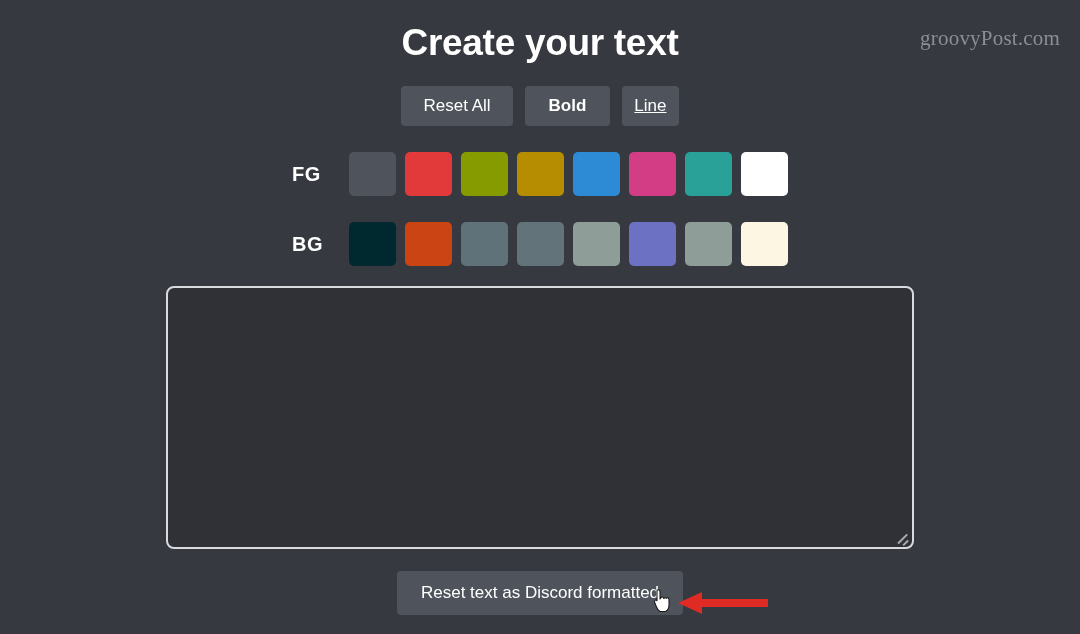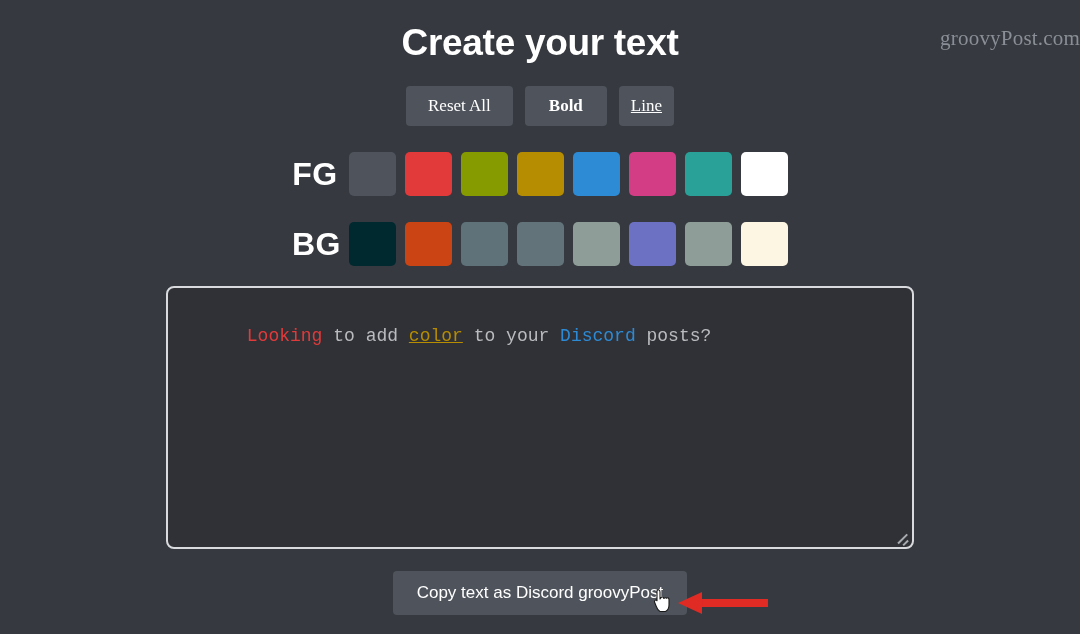--- a/index.html
+++ b/index.html
@@ -13,21 +13,21 @@
     overflow: hidden;
     position: relative;
     color: #ffffff;
   }
   .page {
     width: 1080px; height: 634px;
     position: relative;
   }
   .watermark {
     position: absolute;
-    top: 18px; right: 0;
+    top: 18px; right: 20px;
     font-family: "Liberation Serif", serif;
     font-size: 21px;
     color: #8a8e96;
     letter-spacing: 0.2px;
     user-select: none;
   }
   .title {
     text-align: center;
     font-size: 37px;
     font-weight: bold;
@@ -40,43 +40,43 @@
     display: flex;
     justify-content: center;
     gap: 12px;
     margin-top: 22px;
   }
   .tool-btn {
     background: #4f545c;
     border: none;
     border-radius: 4px;
     color: #ffffff;
-    font-family: Liberation Serif, serif;
+    font-family: Liberation Sans, sans-serif;
     font-size: 17px;
     padding: 10px 22px;
     cursor: pointer;
     line-height: 20px;
     min-height: 40px;
   }
   .tool-btn.bold { font-weight: bold; padding: 0 24px; }
   .tool-btn.line { text-decoration: underline; padding: 10px 12px; }
 
   .swatch-row {
     display: flex;
     justify-content: center;
     align-items: center;
     gap: 9px;
     margin-top: 26px;
   }
   .swatch-label {
-    font-size: 32px;
+    font-size: 20px;
     font-weight: bold;
     color: #ffffff;
     width: 46px;
-    text-align: center;
+    text-align: left;
     margin-right: 2px;
     letter-spacing: 0.5px;
   }
   .swatch {
     width: 47px;
     height: 44px;
     border-radius: 5px;
     border: none;
     cursor: pointer;
     padding: 0;
@@ -195,27 +195,26 @@
         <button class="swatch" style="background: rgb(98, 115, 122);"></button>
         <button class="swatch" style="background: rgb(142, 157, 152);"></button>
         <button class="swatch" style="background: rgb(108, 113, 196);"></button>
         <button class="swatch" style="background: rgb(142, 157, 152);"></button>
         <button class="swatch" style="background: rgb(253, 246, 227);"></button>
       </span>
   </div>
 
   <div class="editor-wrap">
     <div class="editor" id="editor-body" style="background: rgb(47, 49, 54); border-color: rgb(216, 218, 222);">
-      <span id="editor-text"><span style="color: rgb(226, 58, 58);">Looking</span><span style="color: rgb(185, 187, 190);"> to add </span><span class="seg-underline" style="color: rgb(182, 140, 0);">color</span><span style="color: rgb(185, 187, 190);"> to your </span><span style="color: rgb(45, 138, 212);">Discord</span><span style="color: rgb(185, 187, 190);"> posts?</span></span>
       <span class="resize-handle"></span>
     </div>
   </div>
 
   <div class="copy-row">
-    <button class="copy-btn">Copy text as Discord groovyPost</button>
+    <button class="copy-btn">Reset text as Discord formatted</button>
   </div>
 
   <span class="cursor-hand">
     <svg width="20" height="24" viewBox="0 0 20 24">
       <path d="M5 2 C5 1 6 0.5 7 1 C7.8 1.4 8 2.2 8 3 L8 10 L9 8.6 C9.5 7.9 10.6 7.8 11.2 8.3 C11.6 8.6 11.8 9 11.8 9.5 L12.4 9 C13 8.5 14 8.7 14.4 9.3 L14.9 9 C15.6 8.6 16.5 8.9 16.8 9.6 C17 10.1 17 10.6 17 11.2 L17 16 C17 19 15.5 21.5 13.5 22.5 L8 22.5 C6 21.5 5 19.5 4.3 17.5 L2.6 13.2 C2.2 12.2 2.8 11.2 3.7 11 C4.3 10.9 4.8 11.2 5 11.7 Z" fill="#ffffff" stroke="#1a1a1a" stroke-width="1.1" stroke-linejoin="round"></path>
     </svg>
   </span>
 
   <span class="arrow-annotation">
     <svg width="92" height="26" viewBox="0 0 92 26">

